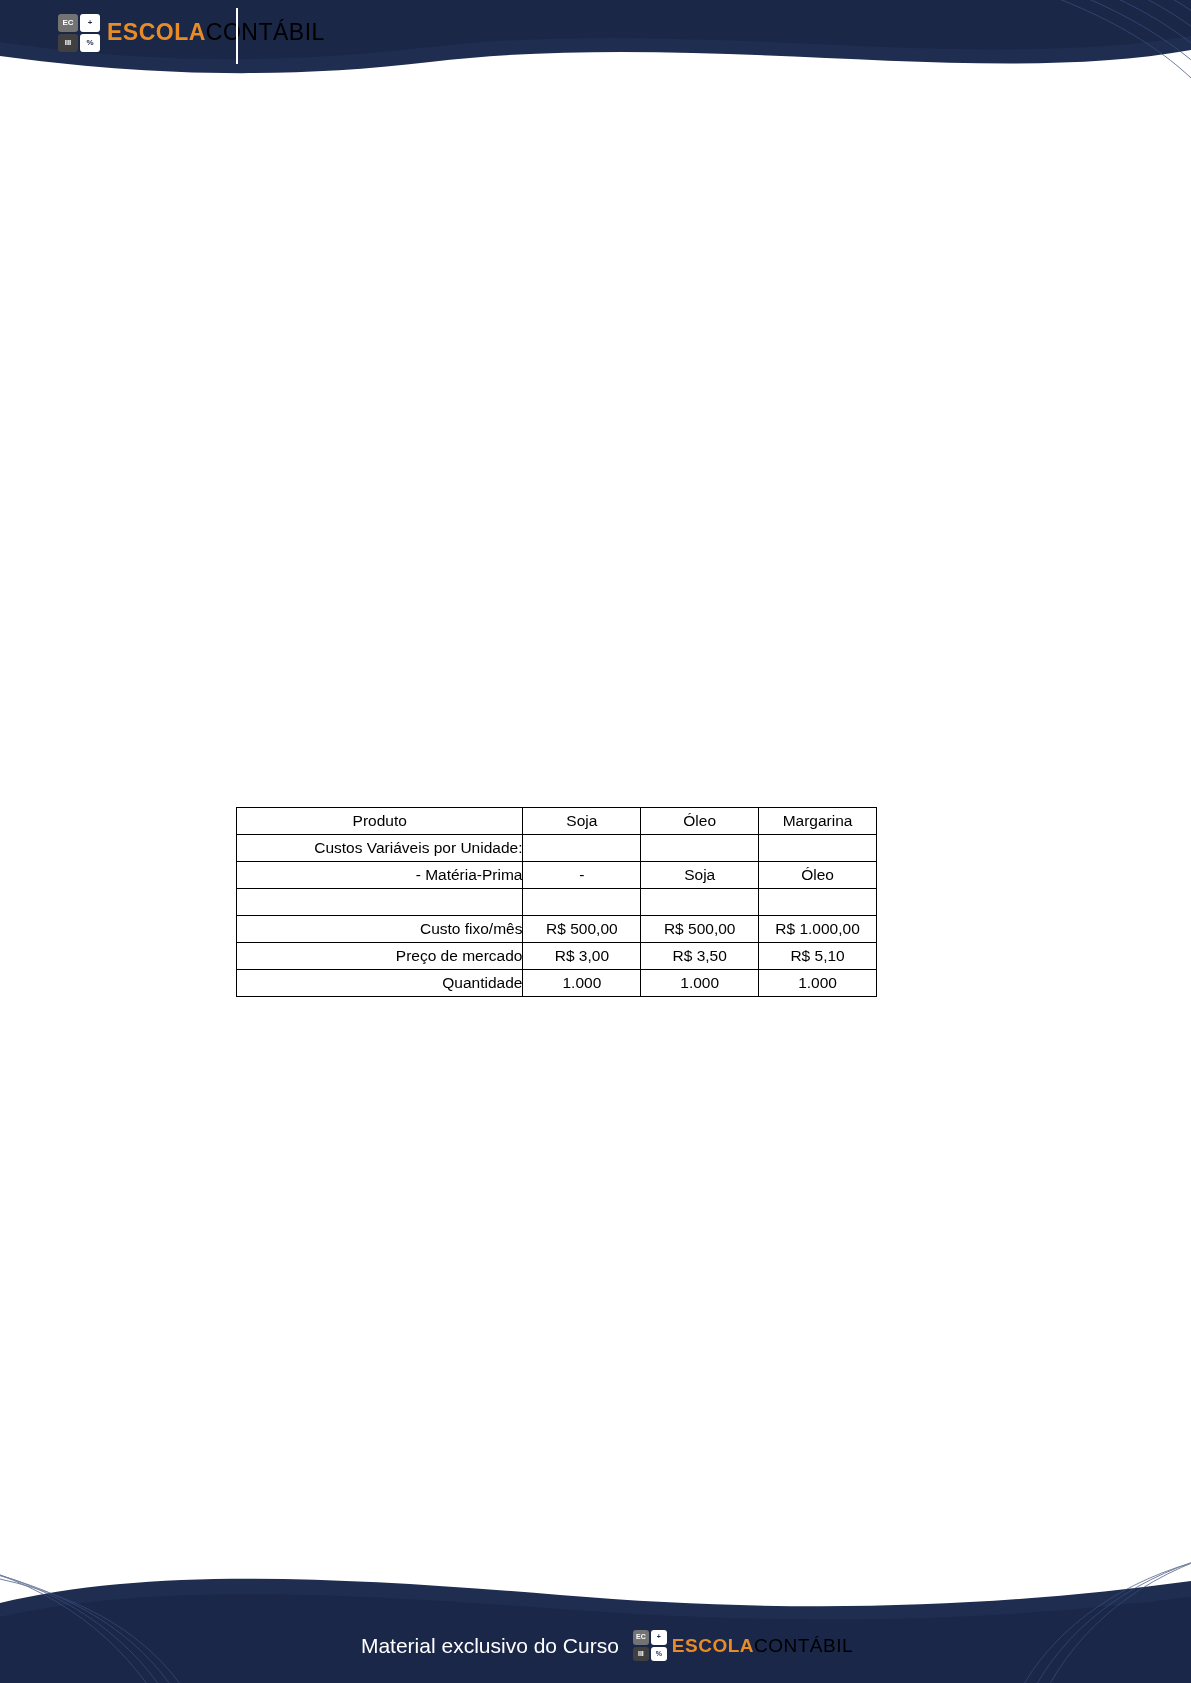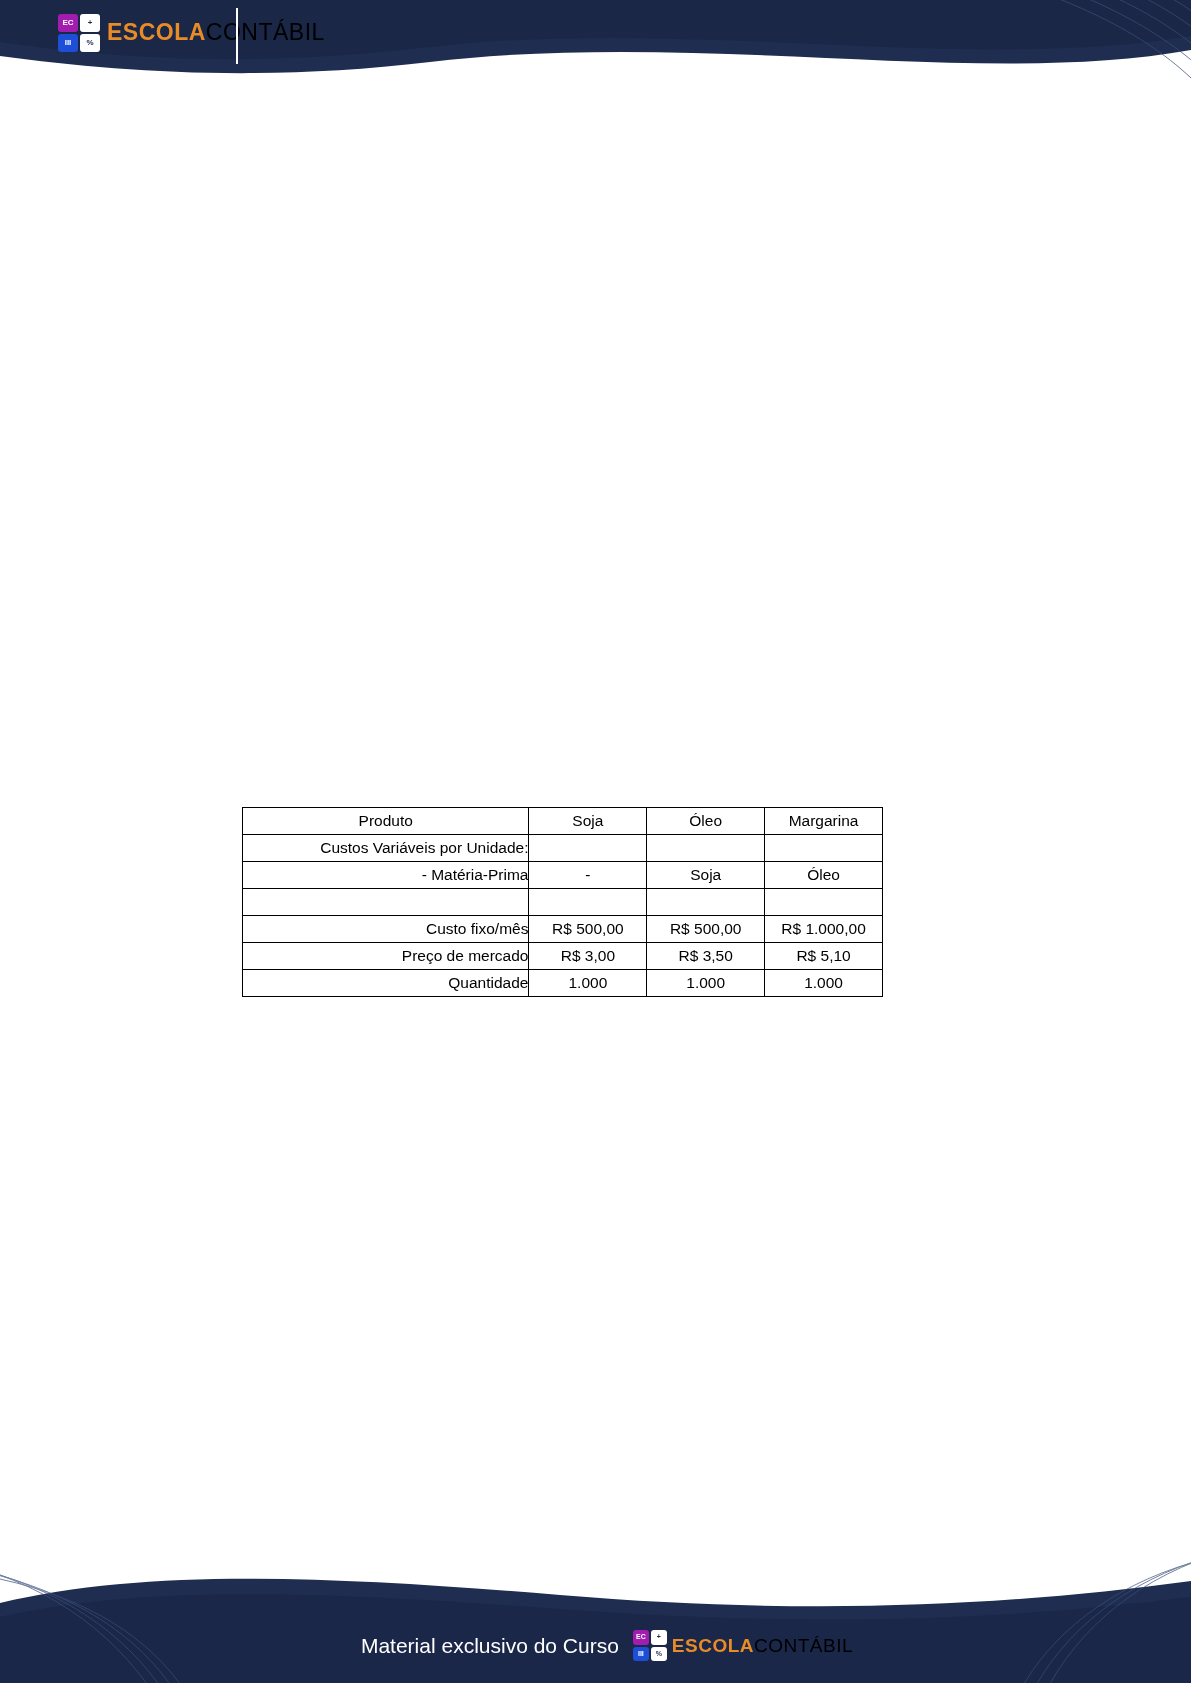--- a/index.html
+++ b/index.html
@@ -50,23 +50,23 @@
   .logo-glyph span {
     display: block;
     border-radius: 3px;
     font-size: 8px;
     line-height: 17px;
     text-align: center;
     color: #ffffff;
     font-weight: bold;
     font-family: "Liberation Sans", sans-serif;
   }
-  .lg-a { background: #a21caf; }
+  .lg-a { background: #737373; }
   .lg-b { background: #ffffff; color: #1c2b4f !important; }
-  .lg-c { background: #1d4ed8; }
+  .lg-c { background: #404040; }
   .lg-d { background: #ffffff; color: #1c2b4f !important; }
   .logo-words {
     display: flex;
     line-height: 1.04;
   }
   .logo-escola {
     color: #e98b26;
     font-weight: bold;
     font-size: 23px;
     letter-spacing: 0.5px;
@@ -129,21 +129,21 @@
   
   .content {
     position: absolute;
     top: 88px;
     left: 0;
     width: 1191px;
   }
   .table-wrap {
     position: absolute;
     top: 719px;
-    left: 242px;
+    left: 236px;
     width: 641px;
   }
   table.cost-table {
     border-collapse: collapse;
     width: 641px;
     font-size: 15.5px;
     color: #000000;
   }
   table.cost-table td,
   table.cost-table th {

